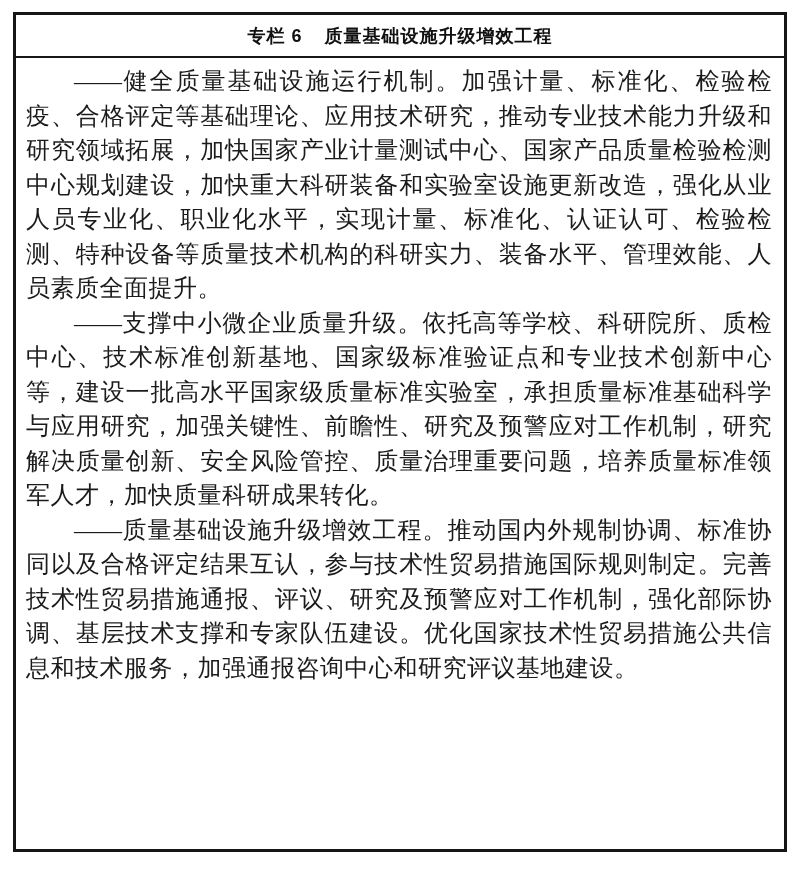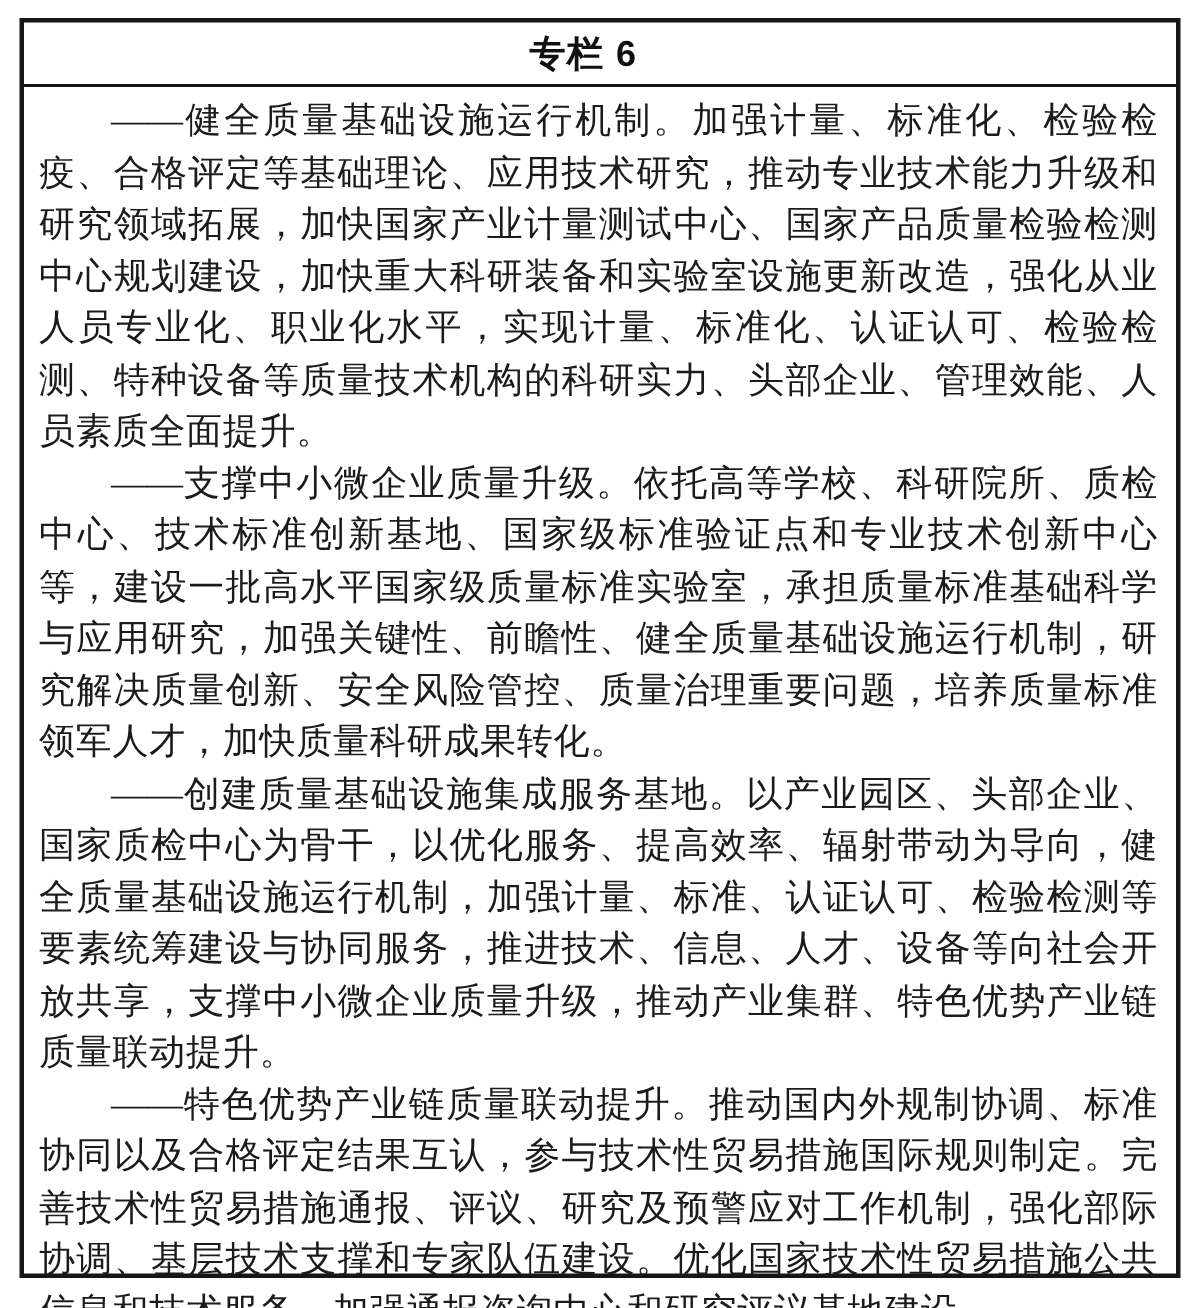--- a/index.html
+++ b/index.html
@@ -26,21 +26,21 @@
     background: #ffffff;
   }
   .box-title {
     height: 41px;
     border-bottom: 2px solid #161616;
     display: flex;
     align-items: center;
     justify-content: center;
     font-family: "Liberation Sans", "DejaVu Sans", sans-serif;
     font-weight: bold;
-    font-size: 24px;
+    font-size: 18px;
     letter-spacing: 1px;
     color: #111111;
   }
   .box-title .title-gap {
     display: inline-block;
     width: 22px;
   }
   .box-body {
     padding: 6px 12px 0 10px;
     font-size: 24px;
@@ -58,20 +58,20 @@
     letter-spacing: 0;
   }
 </style>
 </head>
 <body>
 
 <div class="column-box">
   <div class="box-title">
     <span>专栏 6</span>
       <span class="title-gap"></span>
+      <span>质量基础设施升级增效工程</span>
   </div>
   <div class="box-body">
-    <p><span class="dash">——</span><span class="lead">健全质量基础设施运行机制。</span><span>加强计量、标准化、检验检疫、合格评定等基础理论、应用技术研究，推动专业技术能力升级和研究领域拓展，加快国家产业计量测试中心、国家产品质量检验检测中心规划建设，加快重大科研装备和实验室设施更新改造，强化从业人员专业化、职业化水平，实现计量、标准化、认证认可、检验检测、特种设备等质量技术机构的科研实力、头部企业、管理效能、人员素质全面提升。</span></p>
-    <p><span class="dash">——</span><span class="lead">支撑中小微企业质量升级。</span><span>依托高等学校、科研院所、质检中心、技术标准创新基地、国家级标准验证点和专业技术创新中心等，建设一批高水平国家级质量标准实验室，承担质量标准基础科学与应用研究，加强关键性、前瞻性、健全质量基础设施运行机制，研究解决质量创新、安全风险管控、质量治理重要问题，培养质量标准领军人才，加快质量科研成果转化。</span></p>
-    <p><span class="dash">——</span><span class="lead">创建质量基础设施集成服务基地。</span><span>以产业园区、头部企业、国家质检中心为骨干，以优化服务、提高效率、辐射带动为导向，健全质量基础设施运行机制，加强计量、标准、认证认可、检验检测等要素统筹建设与协同服务，推进技术、信息、人才、设备等向社会开放共享，支撑中小微企业质量升级，推动产业集群、特色优势产业链质量联动提升。</span></p>
-    <p><span class="dash">——</span><span class="lead">特色优势产业链质量联动提升。</span><span>推动国内外规制协调、标准协同以及合格评定结果互认，参与技术性贸易措施国际规则制定。完善技术性贸易措施通报、评议、研究及预警应对工作机制，强化部际协调、基层技术支撑和专家队伍建设。优化国家技术性贸易措施公共信息和技术服务，加强通报咨询中心和研究评议基地建设。</span></p>
+    <p><span class="dash">——</span><span class="lead">健全质量基础设施运行机制。</span><span>加强计量、标准化、检验检疫、合格评定等基础理论、应用技术研究，推动专业技术能力升级和研究领域拓展，加快国家产业计量测试中心、国家产品质量检验检测中心规划建设，加快重大科研装备和实验室设施更新改造，强化从业人员专业化、职业化水平，实现计量、标准化、认证认可、检验检测、特种设备等质量技术机构的科研实力、装备水平、管理效能、人员素质全面提升。</span></p>
+    <p><span class="dash">——</span><span class="lead">支撑中小微企业质量升级。</span><span>依托高等学校、科研院所、质检中心、技术标准创新基地、国家级标准验证点和专业技术创新中心等，建设一批高水平国家级质量标准实验室，承担质量标准基础科学与应用研究，加强关键性、前瞻性、研究及预警应对工作机制，研究解决质量创新、安全风险管控、质量治理重要问题，培养质量标准领军人才，加快质量科研成果转化。</span></p>
+    <p><span class="dash">——</span><span class="lead">质量基础设施升级增效工程。</span><span>推动国内外规制协调、标准协同以及合格评定结果互认，参与技术性贸易措施国际规则制定。完善技术性贸易措施通报、评议、研究及预警应对工作机制，强化部际协调、基层技术支撑和专家队伍建设。优化国家技术性贸易措施公共信息和技术服务，加强通报咨询中心和研究评议基地建设。</span></p>
   </div>
 </div>
 
 </body></html>

